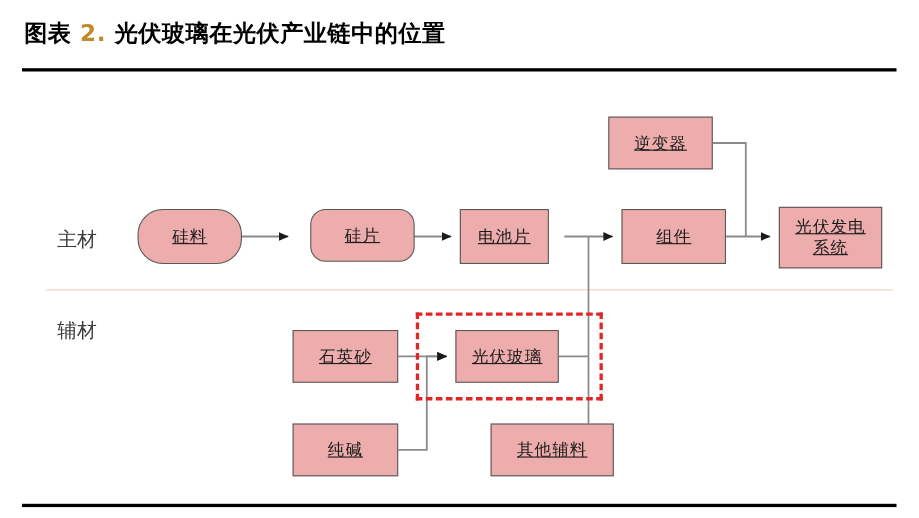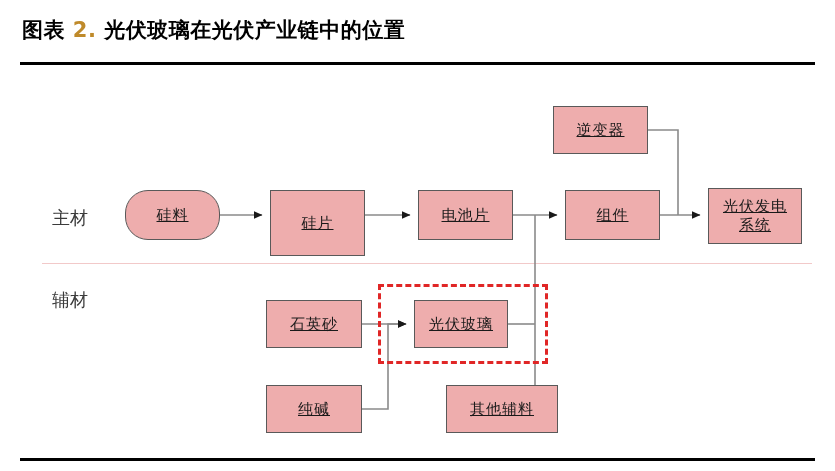--- a/index.html
+++ b/index.html
@@ -84,22 +84,22 @@
     font-size: 15px;
     line-height: 1.25;
     font-family: "DejaVu Serif", "Liberation Serif", serif;
     letter-spacing: 1px;
     white-space: pre-line;
     text-decoration: underline;
   }
 
   
   #node-silicon-material { left: 125px; top: 190px; width: 95px;  height: 50px; border-radius: 23px; }
-  #node-silicon-wafer    { left: 270px; top: 190px; width: 95px;  height: 66px; }
-  #node-solar-cell       { left: 418px; top: 190px; width: 95px;  height: 50px; }
+  #node-silicon-wafer    { left: 282px; top: 190px; width: 95px;  height: 48px; border-radius: 14px; }
+  #node-solar-cell       { left: 418px; top: 190px; width: 81px;  height: 50px; }
   #node-module           { left: 565px; top: 190px; width: 95px;  height: 50px; }
   #node-pv-system        { left: 708px; top: 188px; width: 94px; height: 56px; }
   #node-inverter         { left: 553px; top: 106px; width: 95px;  height: 48px; }
 
   
   #node-quartz-sand      { left: 266px; top: 300px; width: 96px; height: 48px; }
   #node-pv-glass         { left: 414px; top: 300px; width: 94px; height: 48px; }
   #node-soda-ash         { left: 266px; top: 385px; width: 96px; height: 48px; }
   #node-other-aux        { left: 414px; top: 385px; width: 112px; height: 48px; margin-left: 32px; }
 

